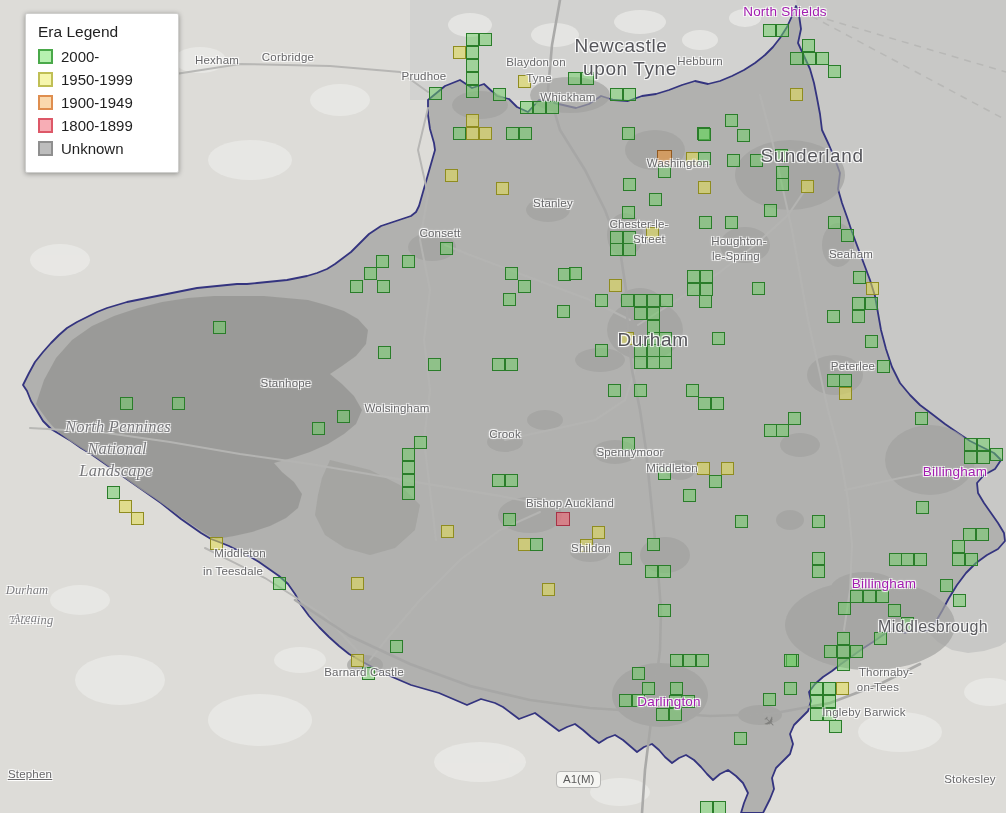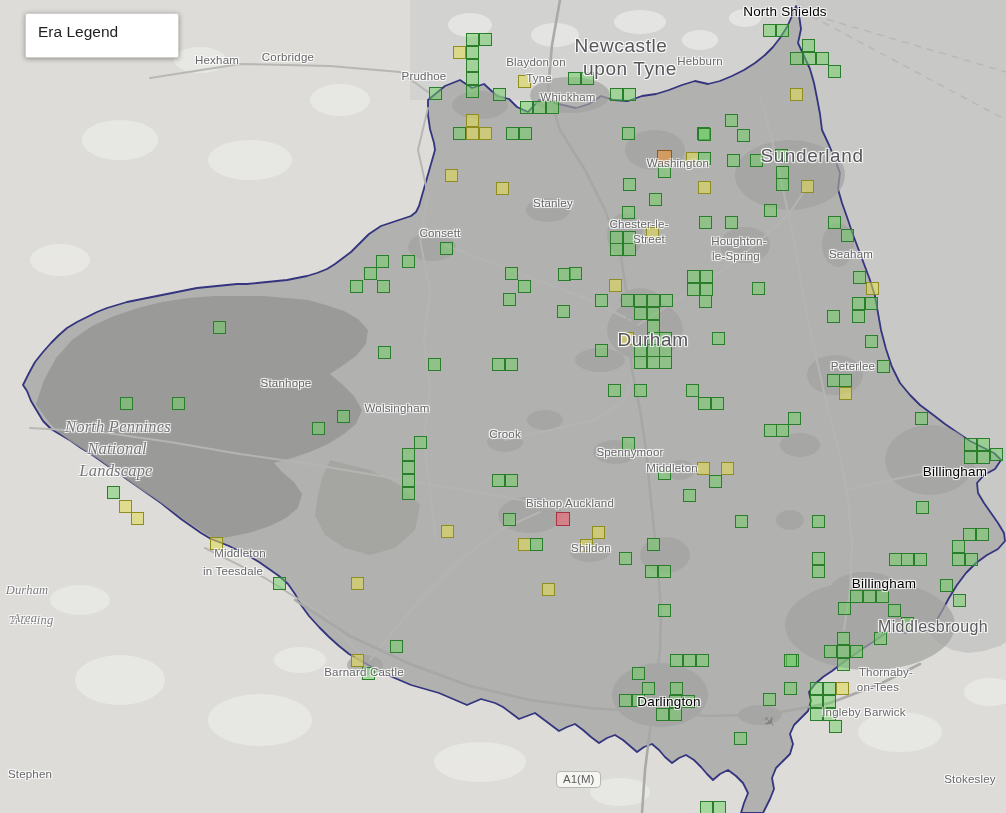--- a/index.html
+++ b/index.html
@@ -8,21 +8,21 @@
   #base{position:absolute;left:0;top:0;}
   .sq{position:absolute;width:13px;height:13px;box-sizing:border-box;
       border:1.6px solid #000;}
   .lbl{position:absolute;transform:translate(-50%,-50%);white-space:nowrap;
        color:#68686a;font-size:11.5px;letter-spacing:.2px;
        text-shadow:-1px -1px 0 rgba(255,255,255,.75),1px -1px 0 rgba(255,255,255,.75),
                    -1px 1px 0 rgba(255,255,255,.75),1px 1px 0 rgba(255,255,255,.75),
                    0 0 3px rgba(255,255,255,.9);}
   .lbl.city{font-size:19px;color:#55555a;letter-spacing:.6px;}
   .lbl.citysm{font-size:16px;color:#5a5a5e;letter-spacing:.4px;}
-  .lbl.bigtown{font-size:13.5px;color:#000000;}
+  .lbl.bigtown{font-size:13.5px;color:#a21caf;}
   .lbl.area{font-family:"Liberation Serif",serif;font-style:italic;
             font-size:16.5px;color:#77777a;}
   .lbl.areasm{font-family:"Liberation Serif",serif;font-style:italic;
             font-size:12.5px;color:#7d7d80;}
   #legend{position:absolute;left:25px;top:13px;width:130px;
           background:#fff;border:1px solid #cfcfcd;border-radius:2px;
           box-shadow:0 1px 5px rgba(0,0,0,.35);padding:9px 10px 8px 12px;z-index:50;}
   #legend h3{margin:0 0 8px 0;font-size:15.5px;font-weight:normal;color:#1f1f1f;}
   .leg-row{display:flex;align-items:center;margin:0 0 8px 0;}
   .leg-sw{width:15px;height:15px;box-sizing:border-box;border:2px solid;
@@ -390,24 +390,46 @@
       <div class="lbl areasm" style="left: 31px; top: 604px; margin-top: 16px;">Training</div>
       <div class="lbl areasm" style="left: 25px; top: 618px;">Area</div>
       <div class="lbl town" style="left: 364px; top: 672px;">Barnard Castle</div>
       <div class="lbl bigtown" style="left: 884px; top: 583px;">Billingham</div>
       <div class="lbl citysm" style="left: 933px; top: 627px;">Middlesbrough</div>
       <div class="lbl town" style="left: 886px; top: 672px;">Thornaby-</div>
       <div class="lbl town" style="left: 878px; top: 687px;">on-Tees</div>
       <div class="lbl town" style="left: 864px; top: 712px;">Ingleby Barwick</div>
       <div class="lbl bigtown" style="left: 669px; top: 701px;">Darlington</div>
       <div class="lbl town" style="left: 970px; top: 779px;">Stokesley</div>
-      <div class="lbl town" style="left: 30px; top: 774px;">Stephen</div>
+      <div class="lbl town" style="left: 30px; top: 774px; text-decoration: underline;">Stephen</div>
     </div>
 
   <div id="airport">✈</div>
 
   <div id="roadbadge">A1(M)</div>
 
   <div id="legend">
     <h3>Era Legend</h3>
+    <div id="legend-items">
+        <div class="leg-row">
+          <span class="leg-sw" style="background: rgb(183, 241, 176); border-color: rgb(74, 169, 74);"></span>
+          <span class="leg-lab">2000-</span>
+        </div>
+        <div class="leg-row">
+          <span class="leg-sw" style="background: rgb(246, 246, 173); border-color: rgb(192, 191, 85);"></span>
+          <span class="leg-lab">1950-1999</span>
+        </div>
+        <div class="leg-row">
+          <span class="leg-sw" style="background: rgb(250, 217, 173); border-color: rgb(223, 142, 79);"></span>
+          <span class="leg-lab">1900-1949</span>
+        </div>
+        <div class="leg-row">
+          <span class="leg-sw" style="background: rgb(247, 173, 181); border-color: rgb(221, 88, 104);"></span>
+          <span class="leg-lab">1800-1899</span>
+        </div>
+        <div class="leg-row">
+          <span class="leg-sw" style="background: rgb(189, 189, 189); border-color: rgb(143, 143, 143);"></span>
+          <span class="leg-lab">Unknown</span>
+        </div>
+      </div>
   </div>
 
 </div>
 
 </body></html>

